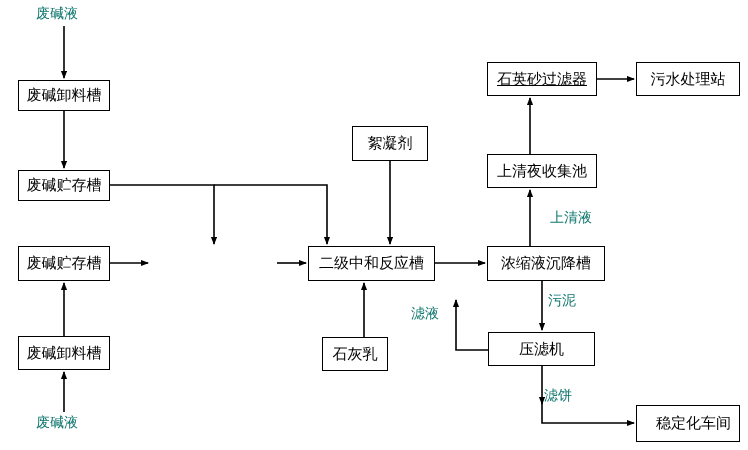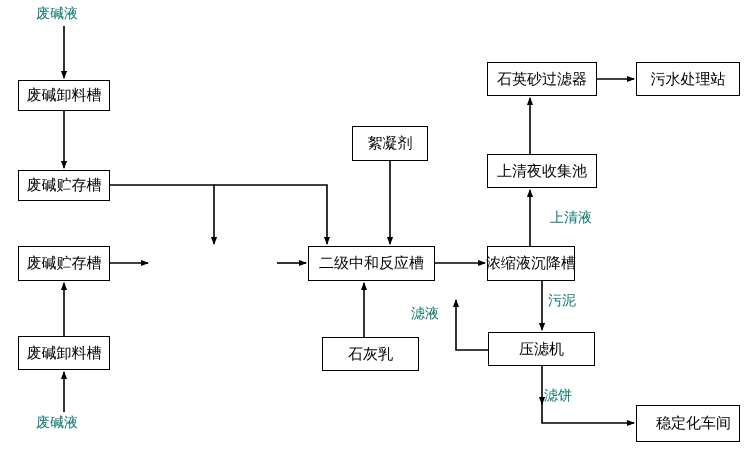--- a/index.html
+++ b/index.html
@@ -104,27 +104,27 @@
 
   <div class="node" style="left:18px;top:246px;width:92px;height:35px;">废碱贮存槽</div>
 
   <div class="node" style="left:18px;top:336px;width:92px;height:34px;">废碱卸料槽</div>
 
 
   <div class="node" style="left:308px;top:246px;width:127px;height:35px;">二级中和反应槽</div>
 
   <div class="node" style="left:352px;top:126px;width:76px;height:35px;">絮凝剂</div>
 
-  <div class="node" style="left:322px;top:337px;width:97px;height:34px;">石灰乳</div>
+  <div class="node" style="left:322px;top:337px;width:66px;height:34px;">石灰乳</div>
 
-  <div class="node" style="left:487px;top:246px;width:88px;height:35px;">浓缩液沉降槽</div>
+  <div class="node" style="left:487px;top:246px;width:118px;height:35px;">浓缩液沉降槽</div>
 
   <div class="node" style="left:487px;top:154px;width:110px;height:34px;">上清夜收集池</div>
 
-  <div class="node" style="left:487px;top:62px;width:110px;height:34px;">石英砂过滤器</div>
+  <div class="node" style="left:487px;top:62px;width:110px;height:34px;text-decoration:underline;">石英砂过滤器</div>
 
   <div class="node" style="left:636px;top:62px;width:104px;height:34px;">污水处理站</div>
 
   <div class="node" style="left:488px;top:332px;width:107px;height:34px;">压滤机</div>
 
   <div class="node" style="left:636px;top:405px;width:104px;height:37px;padding-left:11px;">稳定化车间</div>
 
   <div class="label" style="left:36px;top:6px;">废碱液</div>
 
   <div class="label" style="left:36px;top:415px;">废碱液</div>

